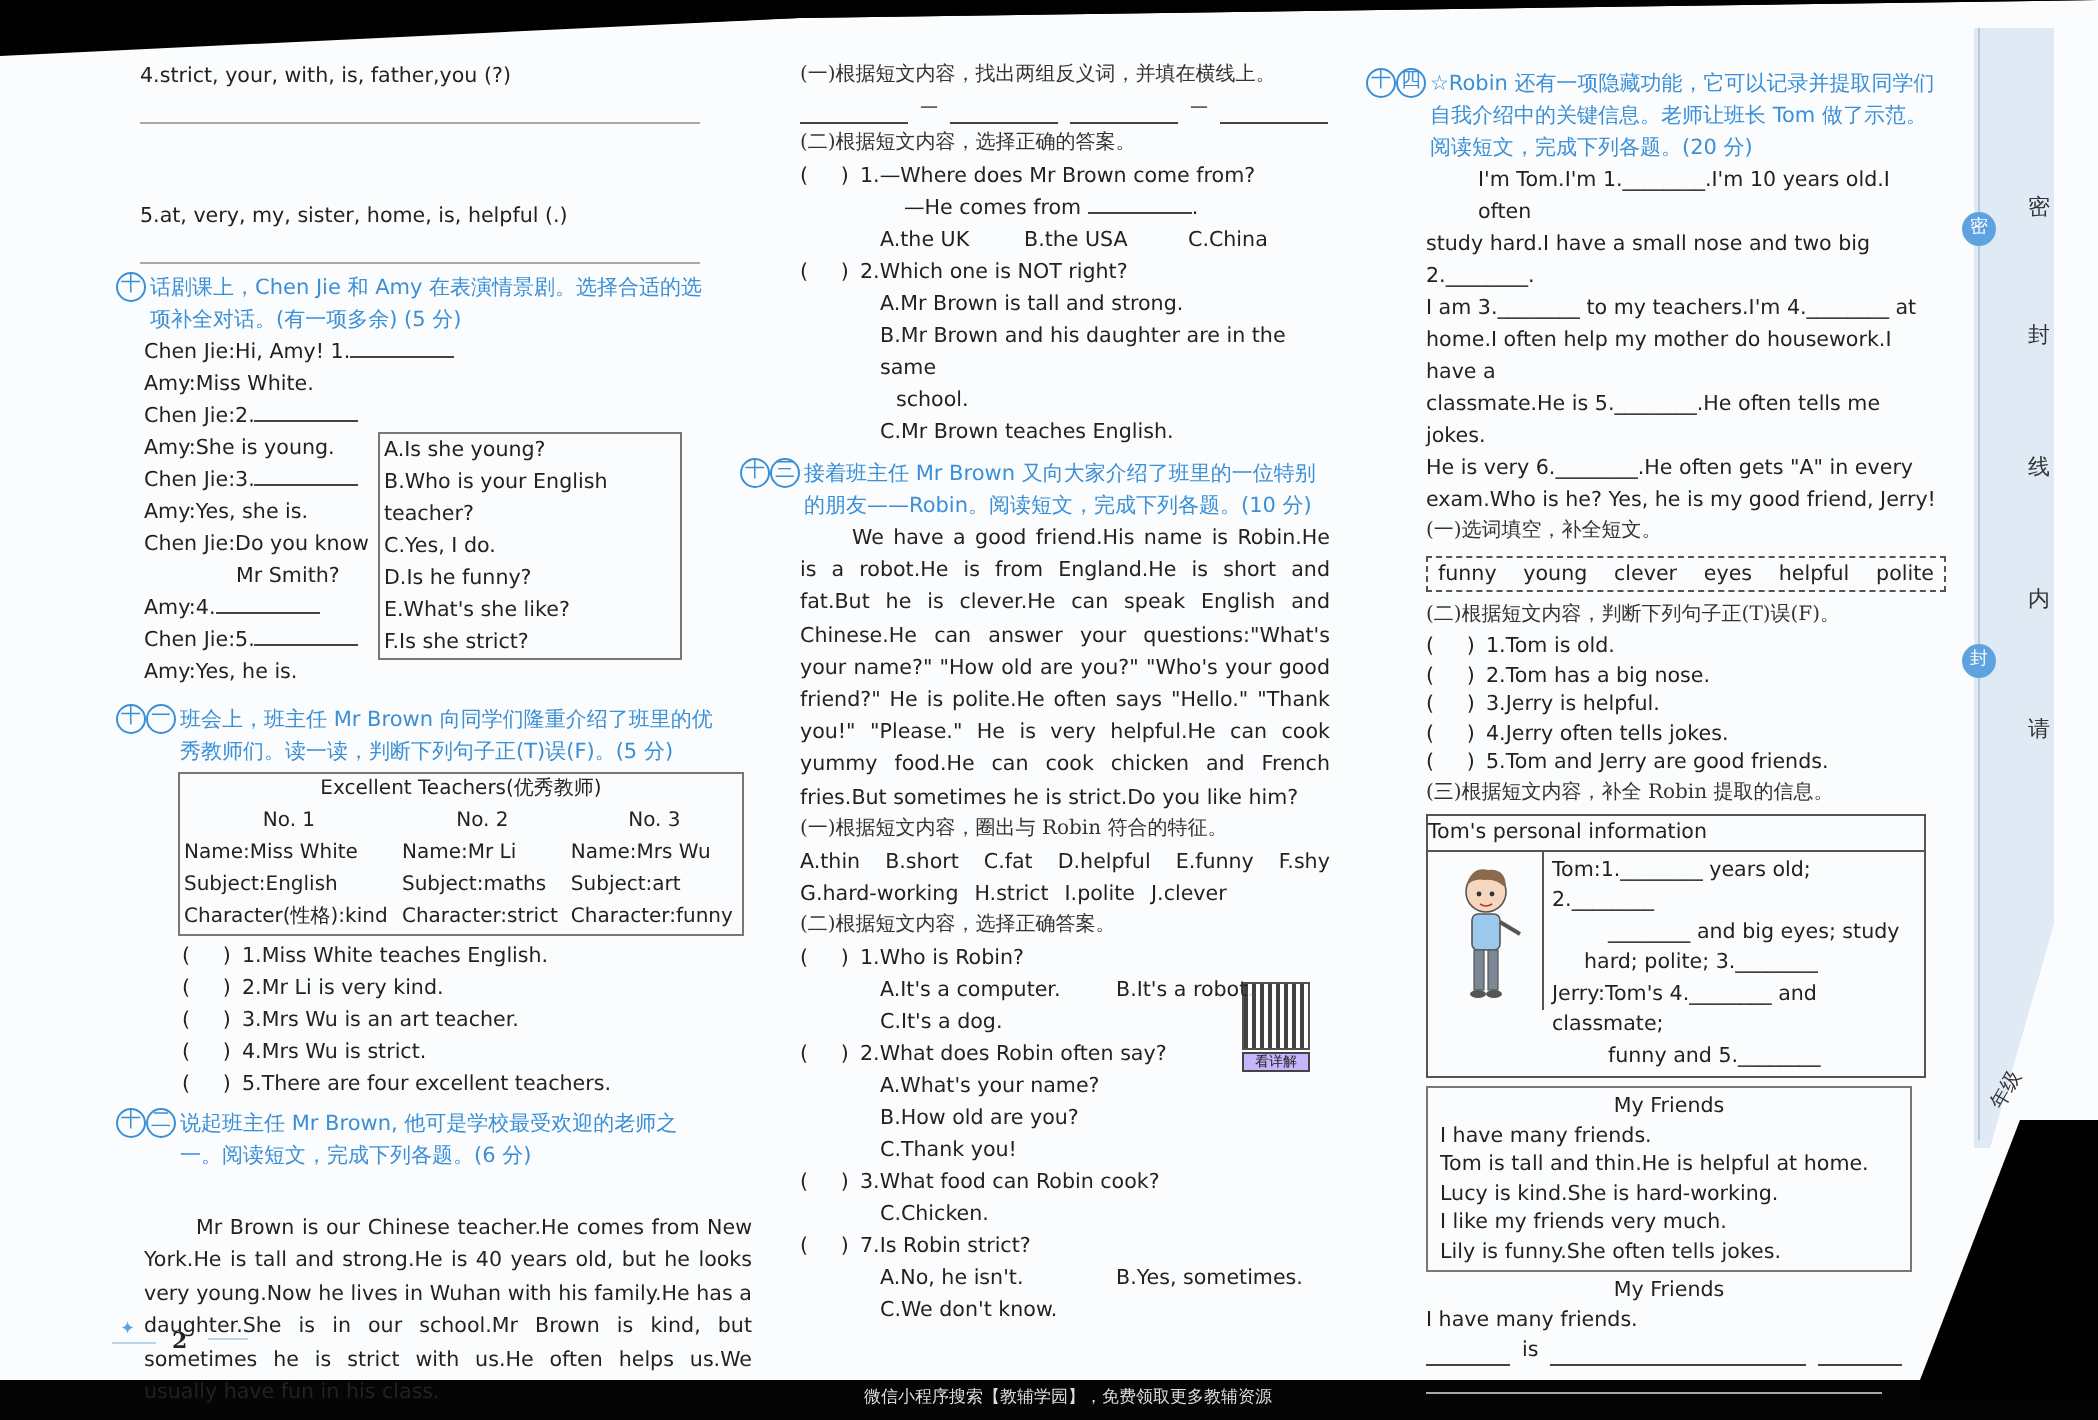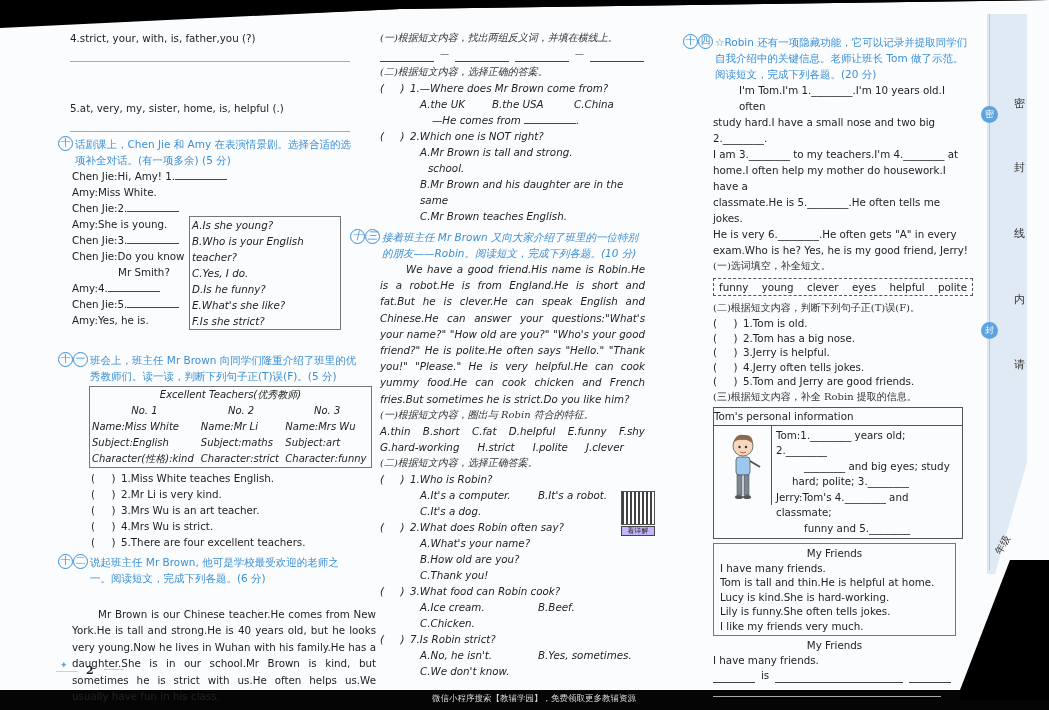--- a/index.html
+++ b/index.html
@@ -8,30 +8,30 @@
   .page {
     position: absolute; left: 0; top: 0; width: 1049px; height: 710px;
     background: #fbfcfd;
     clip-path: polygon(0 26px, 400px 9px, 1049px 0, 1049px 20px, 1000px 20px, 1000px 12px, 1049px 12px, 1049px 560px, 1010px 690px, 0 695px);
   }
   .topblack { position:absolute; left:0; top:0; width:1049px; height:30px; background:#000;
     clip-path: polygon(0 0, 1049px 0, 1049px 0, 400px 9px, 0 28px); }
   .bottomblack { position:absolute; left:0; top:690px; width:1049px; height:20px; background:#050505; }
   .col { position: absolute; font-size: 10.3px; line-height: 16px; }
   .c1 { left: 58px; top: 28px; width: 318px; }
-  .c2 { left: 380px; top: 30px; width: 265px; font-style: italic; }
+  .c2 { left: 400px; top: 30px; width: 265px; }
   .c3 { left: 683px; top: 34px; width: 290px; }
   .sec-head { display:flex; align-items:flex-start; color:#3b8fd6; font-size:10.5px; line-height:16px; margin-top:4px; }
   .num { display:inline-flex; gap:0; margin-right:2px; }
   .circ { display:inline-block; width:15px; height:15px; border:1.3px solid #3b8fd6; border-radius:50%; font-size:10px; line-height:12px; text-align:center; color:#3b8fd6; }
   .indent { padding-left: 14px; }
   .line { display:flex; }
   .blank { display:inline-block; border-bottom:1px solid #444; width:52px; height:11px; vertical-align:baseline; }
   .rule { border-bottom: 1px solid #aaa; height: 16px; margin: 0 0 4px 0; }
-  .box { border: 1px solid #777; font-style: italic; }
+  .box { border: 1px solid #777; }
   .opts-box { position:absolute; left: 131px; top: 153px; width: 152px; padding: 0 2px; line-height: 16px; }
   .dialog-row { height: 16px; white-space: nowrap; }
   table.teach { border-collapse: collapse; width: 283px; margin-left: 31px; font-size:10px; }
   table.teach td { padding: 0 2px; line-height: 16px; white-space:nowrap; }
   .tf { display:flex; padding-left: 33px; }
   .tf .p1 { width: 30px; }
   .passage { text-indent: 26px; text-align: justify; padding-left: 14px; }
   .zh { font-family: "DejaVu Serif", serif; font-size: 10px; color:#333; }
   .qr { position:absolute; left: 621px; top: 491px; width: 34px; height: 34px;
     background:
@@ -92,20 +92,21 @@
       <div>项补全对话。(有一项多余) (5 分)</div>
     </div>
   </div>
 
   <div style="position:relative;height:180px;">
     <div class="dialog-row indent"><span>Chen Jie:Hi, Amy! 1.</span><span class="blank"></span></div>
     <div class="dialog-row indent">Amy:Miss White.</div>
     <div class="dialog-row indent"><span>Chen Jie:2.</span><span class="blank"></span></div>
     <div class="dialog-row indent">Amy:She is young.</div>
     <div class="dialog-row indent"><span>Chen Jie:3.</span><span class="blank"></span></div>
+    <div class="dialog-row indent">Amy:Yes, she is.</div>
     <div class="dialog-row indent">Chen Jie:Do you know</div>
     <div class="dialog-row" style="padding-left:60px;">Mr Smith?</div>
     <div class="dialog-row indent"><span>Amy:4.</span><span class="blank"></span></div>
     <div class="dialog-row indent"><span>Chen Jie:5.</span><span class="blank"></span></div>
     <div class="dialog-row indent">Amy:Yes, he is.</div>
     <div class="box opts-box" style="top:48px;">
       <div>A.Is she young?</div>
       <div>B.Who is your English teacher?</div>
       <div>C.Yes, I do.</div>
       <div>D.Is he funny?</div>
@@ -202,33 +203,33 @@
       <span class="blank" style="width:54px;"></span>
     <span class="blank" style="width:54px;"></span>
       <span style="font-size:9px;">—</span>
       <span class="blank" style="width:54px;"></span>
   </div>
   <div class="zh">(二)根据短文内容，选择正确的答案。</div>
   <div class="line">
       <span style="width:30px;">(&nbsp;&nbsp;&nbsp;&nbsp;&nbsp;)</span>
       <span>1.—Where does Mr Brown come from?</span>
     </div>
+  <div style="padding-left:52px;"><span>—He comes from</span> <span class="blank"></span>.</div>
   <div style="padding-left:40px;display:flex;">
     <span style="width:72px;">A.the UK</span>
     <span style="width:82px;">B.the USA</span>
     <span>C.China</span>
   </div>
-  <div style="padding-left:52px;"><span>—He comes from</span> <span class="blank"></span>.</div>
   <div class="line">
       <span style="width:30px;">(&nbsp;&nbsp;&nbsp;&nbsp;&nbsp;)</span>
       <span>2.Which one is NOT right?</span>
     </div>
   <div style="padding-left:40px;">A.Mr Brown is tall and strong.</div>
+  <div style="padding-left:40px;">B.Mr Brown and his daughter are in the same</div>
   <div style="padding-left:48px;">school.</div>
-  <div style="padding-left:40px;">B.Mr Brown and his daughter are in the same</div>
   <div style="padding-left:40px;">C.Mr Brown teaches English.</div>
 
   <div class="sec-head" style="margin-left:-30px;margin-top:5px;">
     <span class="num">
         <span class="circ">十</span>
         <span class="circ">三</span>
       </span>
     <div>
       <div>接着班主任 Mr Brown 又向大家介绍了班里的一位特别</div>
       <div>的朋友——Robin。阅读短文，完成下列各题。(10 分)</div>
@@ -237,21 +238,21 @@
   <div style="text-indent:26px;text-align:justify;line-height:16.2px;">We have a good friend.His name is Robin.He is a robot.He is from England.He is short and fat.But he is clever.He can speak English and Chinese.He can answer your questions:"What's your name?" "How old are you?" "Who's your good friend?" He is polite.He often says "Hello." "Thank you!" "Please." He is very helpful.He can cook yummy food.He can cook chicken and French fries.But sometimes he is strict.Do you like him?</div>
   <div class="zh">(一)根据短文内容，圈出与 Robin 符合的特征。</div>
   <div style="display:flex;justify-content:space-between;">
     <span>A.thin</span>
     <span>B.short</span>
     <span>C.fat</span>
     <span>D.helpful</span>
     <span>E.funny</span>
     <span>F.shy</span>
   </div>
-  <div style="display:flex;gap:18px;">
+  <div style="display:flex;gap:8px;">
     <span>G.hard-working</span>
     <span>H.strict</span>
     <span>I.polite</span>
     <span>J.clever</span>
   </div>
   <div class="zh">(二)根据短文内容，选择正确答案。</div>
 
   <div>
     <div class="line">
         <span style="width:30px;">(&nbsp;&nbsp;&nbsp;&nbsp;&nbsp;)</span>
@@ -269,24 +270,20 @@
         <span>2.What does Robin often say?</span>
       </div>
     <div style="padding-left:40px;">A.What's your name?</div>
     <div style="padding-left:40px;">B.How old are you?</div>
     <div style="padding-left:40px;">C.Thank you!</div>
   </div>
   <div>
     <div class="line">
         <span style="width:30px;">(&nbsp;&nbsp;&nbsp;&nbsp;&nbsp;)</span>
         <span>3.What food can Robin cook?</span>
-      </div>
-    <div style="padding-left:40px;display:flex;">
-        <span style="width:118px;">A.Ice cream.</span>
-        <span>B.Beef.</span>
       </div>
     <div style="padding-left:40px;">C.Chicken.</div>
   </div>
   <div>
     <div class="line">
         <span style="width:30px;">(&nbsp;&nbsp;&nbsp;&nbsp;&nbsp;)</span>
         <span>7.Is Robin strict?</span>
       </div>
     <div style="padding-left:40px;display:flex;">
         <span style="width:118px;">A.No, he isn't.</span>
@@ -378,22 +375,22 @@
         <div>Jerry:Tom's 4.________ and classmate;</div>
         <div style="padding-left:28px;">funny and 5.________</div>
       </div>
     </div>
   </div>
   <div class="sample-box" style="margin-top:4px;">
     <div style="text-align:center;">My Friends</div>
     <div>I have many friends.</div>
     <div>Tom is tall and thin.He is helpful at home.</div>
     <div>Lucy is kind.She is hard-working.</div>
+    <div>I like my friends very much.</div>
     <div>Lily is funny.She often tells jokes.</div>
-    <div>I like my friends very much.</div>
   </div>
   <div style="padding-left:30px;line-height:15px;margin-top:2px;">
     <div style="text-align:center;width:243px;">My Friends</div>
     <div>I have many friends.</div>
     <div style="display:flex;align-items:flex-end;gap:6px;height:15px;">
       <span class="blank" style="width:42px;"></span>
       <span>is</span>
       <span class="blank" style="width:128px;"></span>
       <span class="blank" style="width:42px;"></span>
     </div>

